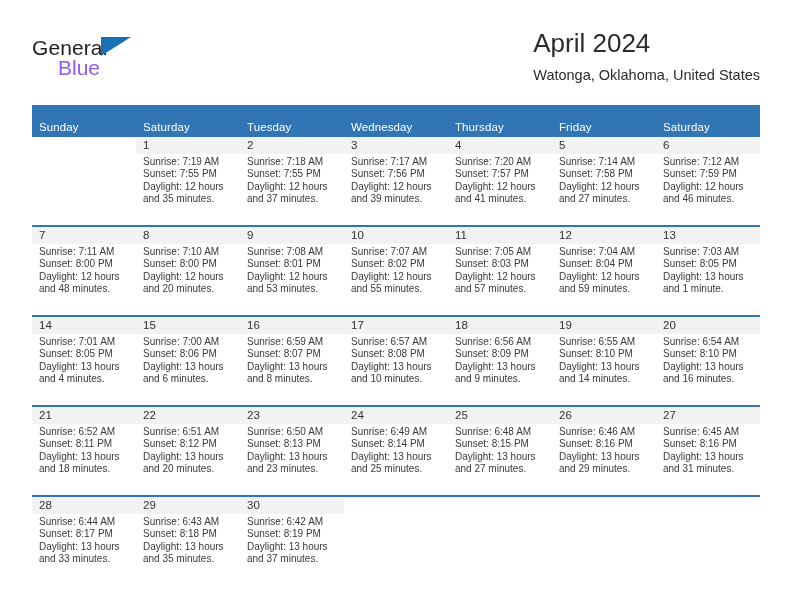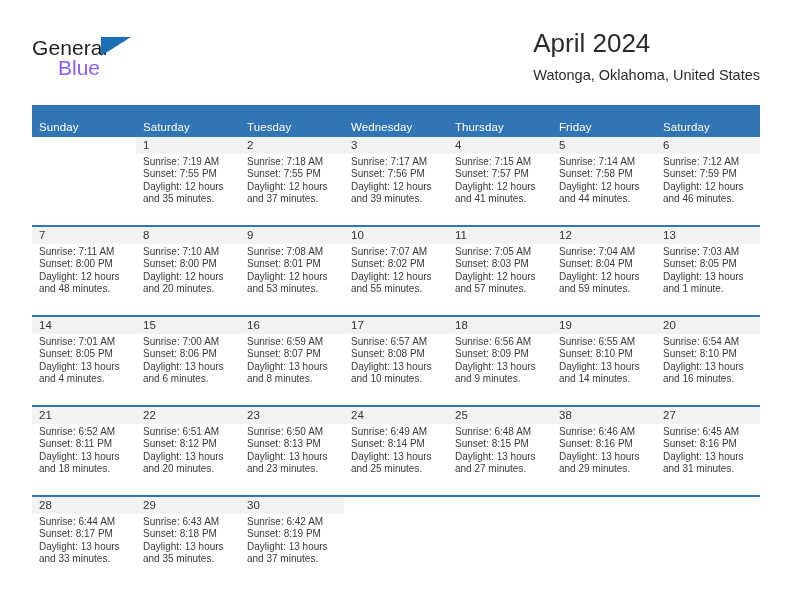--- a/index.html
+++ b/index.html
@@ -215,33 +215,33 @@
                 <div>Sunrise: 7:17 AM</div>
                 <div>Sunset: 7:56 PM</div>
                 <div class="daylight-wrap">Daylight: 12 hours and 39 minutes.</div>
               </div>
             </div>
           </td>
           <td>
             <div class="cell filled">
               <div class="daynum-band">4</div>
               <div class="cell-body">
-                <div>Sunrise: 7:15 AM</div>
+                <div>Sunrise: 7:20 AM</div>
                 <div>Sunset: 7:57 PM</div>
                 <div class="daylight-wrap">Daylight: 12 hours and 41 minutes.</div>
               </div>
             </div>
           </td>
           <td>
             <div class="cell filled">
               <div class="daynum-band">5</div>
               <div class="cell-body">
                 <div>Sunrise: 7:14 AM</div>
                 <div>Sunset: 7:58 PM</div>
-                <div class="daylight-wrap">Daylight: 12 hours and 44 minutes.</div>
+                <div class="daylight-wrap">Daylight: 12 hours and 27 minutes.</div>
               </div>
             </div>
           </td>
           <td>
             <div class="cell filled">
               <div class="daynum-band">6</div>
               <div class="cell-body">
                 <div>Sunrise: 7:12 AM</div>
                 <div>Sunset: 7:59 PM</div>
                 <div class="daylight-wrap">Daylight: 12 hours and 46 minutes.</div>
@@ -439,21 +439,21 @@
               <div class="daynum-band">25</div>
               <div class="cell-body">
                 <div>Sunrise: 6:48 AM</div>
                 <div>Sunset: 8:15 PM</div>
                 <div class="daylight-wrap">Daylight: 13 hours and 27 minutes.</div>
               </div>
             </div>
           </td>
           <td>
             <div class="cell filled">
-              <div class="daynum-band">38</div>
+              <div class="daynum-band">26</div>
               <div class="cell-body">
                 <div>Sunrise: 6:46 AM</div>
                 <div>Sunset: 8:16 PM</div>
                 <div class="daylight-wrap">Daylight: 13 hours and 29 minutes.</div>
               </div>
             </div>
           </td>
           <td>
             <div class="cell filled">
               <div class="daynum-band">27</div>

